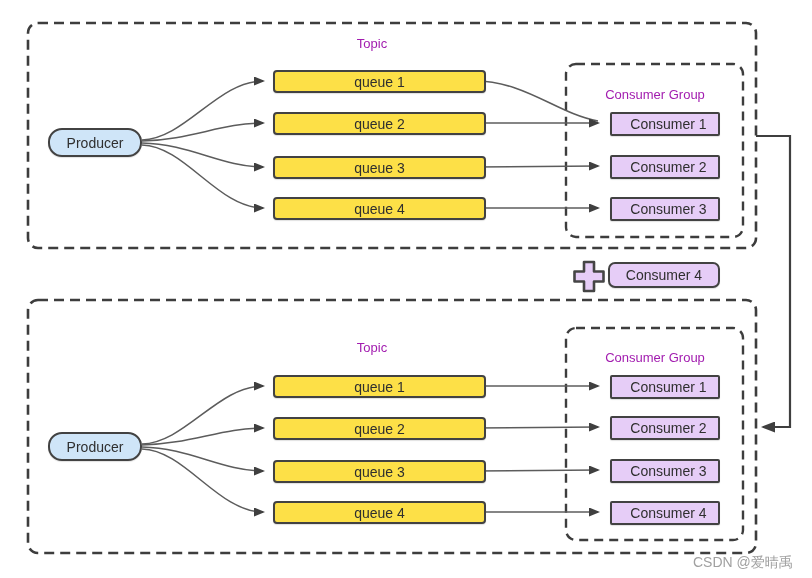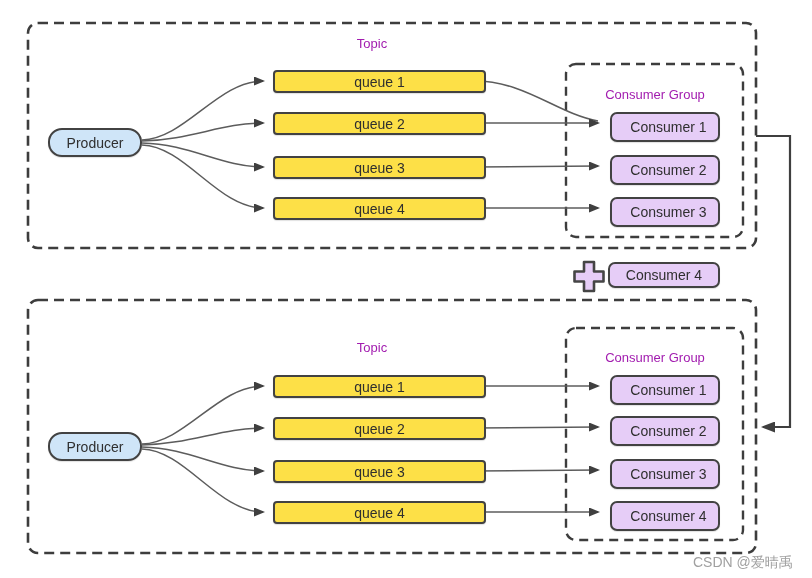--- a/index.html
+++ b/index.html
@@ -15,21 +15,21 @@
     position:absolute;
     display:flex;align-items:center;justify-content:center;
     border:2px solid #424242;
     font-size:14px;color:#2f2f2f;
     box-sizing:border-box;
     border-radius:14px;
     box-shadow:0 1px 1px rgba(0,0,0,0.12);
   }
   .producer{background:#cfe5f8;width:94px;height:29px;left:48px;}
   .queue{background:#fde047;width:213px;height:23px;left:273px;border-radius:4px;}
-  .consumer{background:#e6cdf7;width:110px;height:30px;left:610px;border-radius:7px;padding-left:7px;}
+  .consumer{background:#e6cdf7;width:110px;height:24px;left:610px;border-radius:2px;padding-left:7px;}
   .consumer-floating{background:#e6cdf7;width:112px;height:26px;left:608px;top:262px;border-radius:7px;}
   .diagram-label{
     position:absolute;
     font-size:13px;color:#a21caf;
     text-align:center;width:160px;
   }
   .watermark{
     position:absolute;left:693px;top:554px;width:119px;
     font-size:14px;color:#a0a0a0;text-align:left;white-space:nowrap;
   }

